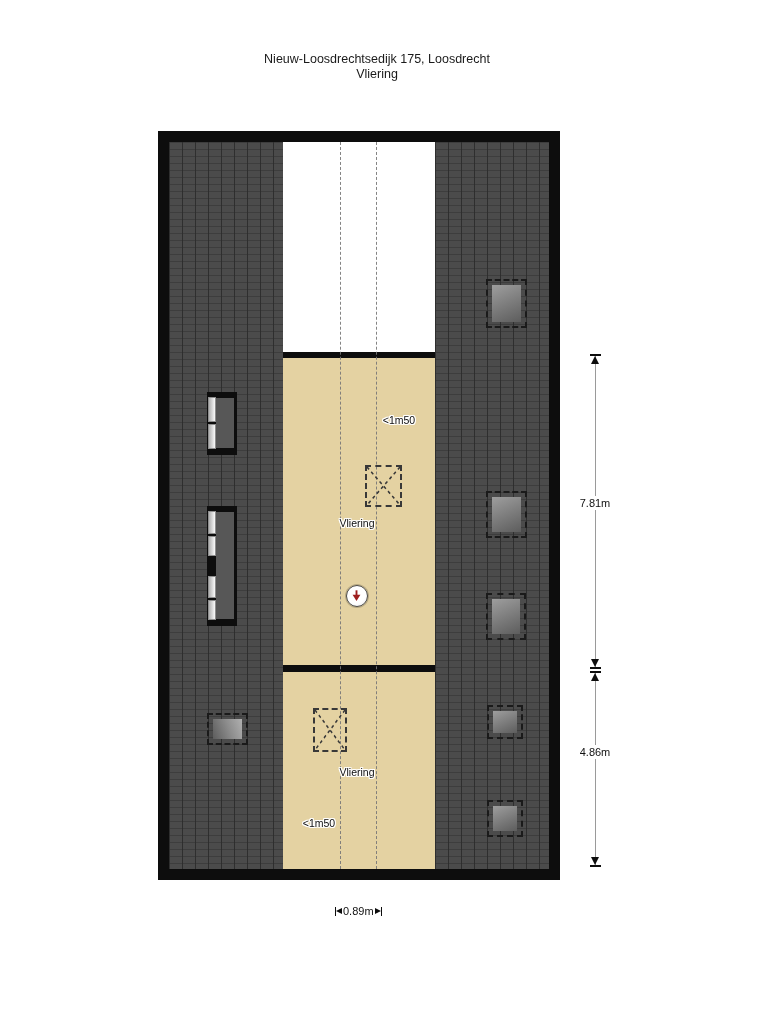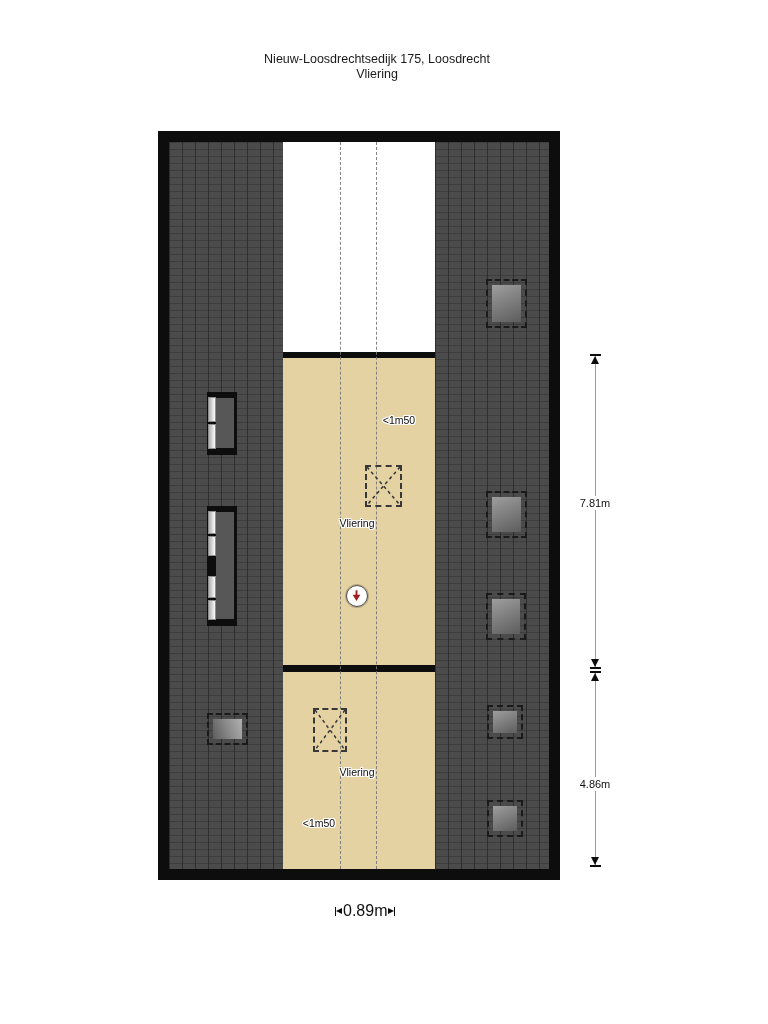--- a/index.html
+++ b/index.html
@@ -69,21 +69,21 @@
   .vdim .cap { position:absolute; left:-5px; width:11px; height:2px; background:#0d0d0d; }
   .vdim .cap.top { top:-1px; } .vdim .cap.bottom { bottom:-1px; }
   .vdim .vlabel { position:absolute; left:0; transform:translate(-50%,-50%); background:#fff;
     padding:1px 2px; font-size:11px; white-space:nowrap; }
 
   .hdim { position:absolute; display:flex; align-items:center; height:14px; }
   .hdim .tick { width:1px; height:9px; background:#0d0d0d; }
   .hdim .tri { width:0; height:0; border-top:3.5px solid transparent; border-bottom:3.5px solid transparent; }
   .hdim .tri.left { border-right:6px solid #0d0d0d; }
   .hdim .tri.right { border-left:6px solid #0d0d0d; }
-  .hdim .hlabel { font-size:16px; padding:0 1px; white-space:nowrap; background:#fff; }
+  .hdim .hlabel { font-size:11px; padding:0 1px; white-space:nowrap; background:#fff; }
 </style>
 </head>
 <body>
 
 <div id="canvas">
 
   <div class="title-block">
     <div>Nieuw-Loosdrechtsedijk 175, Loosdrecht</div>
     <div>Vliering</div>
   </div>
@@ -179,21 +179,21 @@
     <div class="cap bottom"></div>
     <div class="vlabel" style="top:148px;">7.81m</div>
   </div>
 
   <div class="vdim" style="left:595px; top:672px; height:194px;">
     <div class="line"></div>
     <div class="cap top"></div>
     <div class="tri up"></div>
     <div class="tri down"></div>
     <div class="cap bottom"></div>
-    <div class="vlabel" style="top:112px;">4.86m</div>
+    <div class="vlabel" style="top:80px;">4.86m</div>
   </div>
 
   <div class="hdim" style="left:335px; top:904px;">
     <div class="tick"></div>
     <div class="tri left"></div>
     <div class="hlabel">0.89m</div>
     <div class="tri right"></div>
     <div class="tick"></div>
   </div>
 

